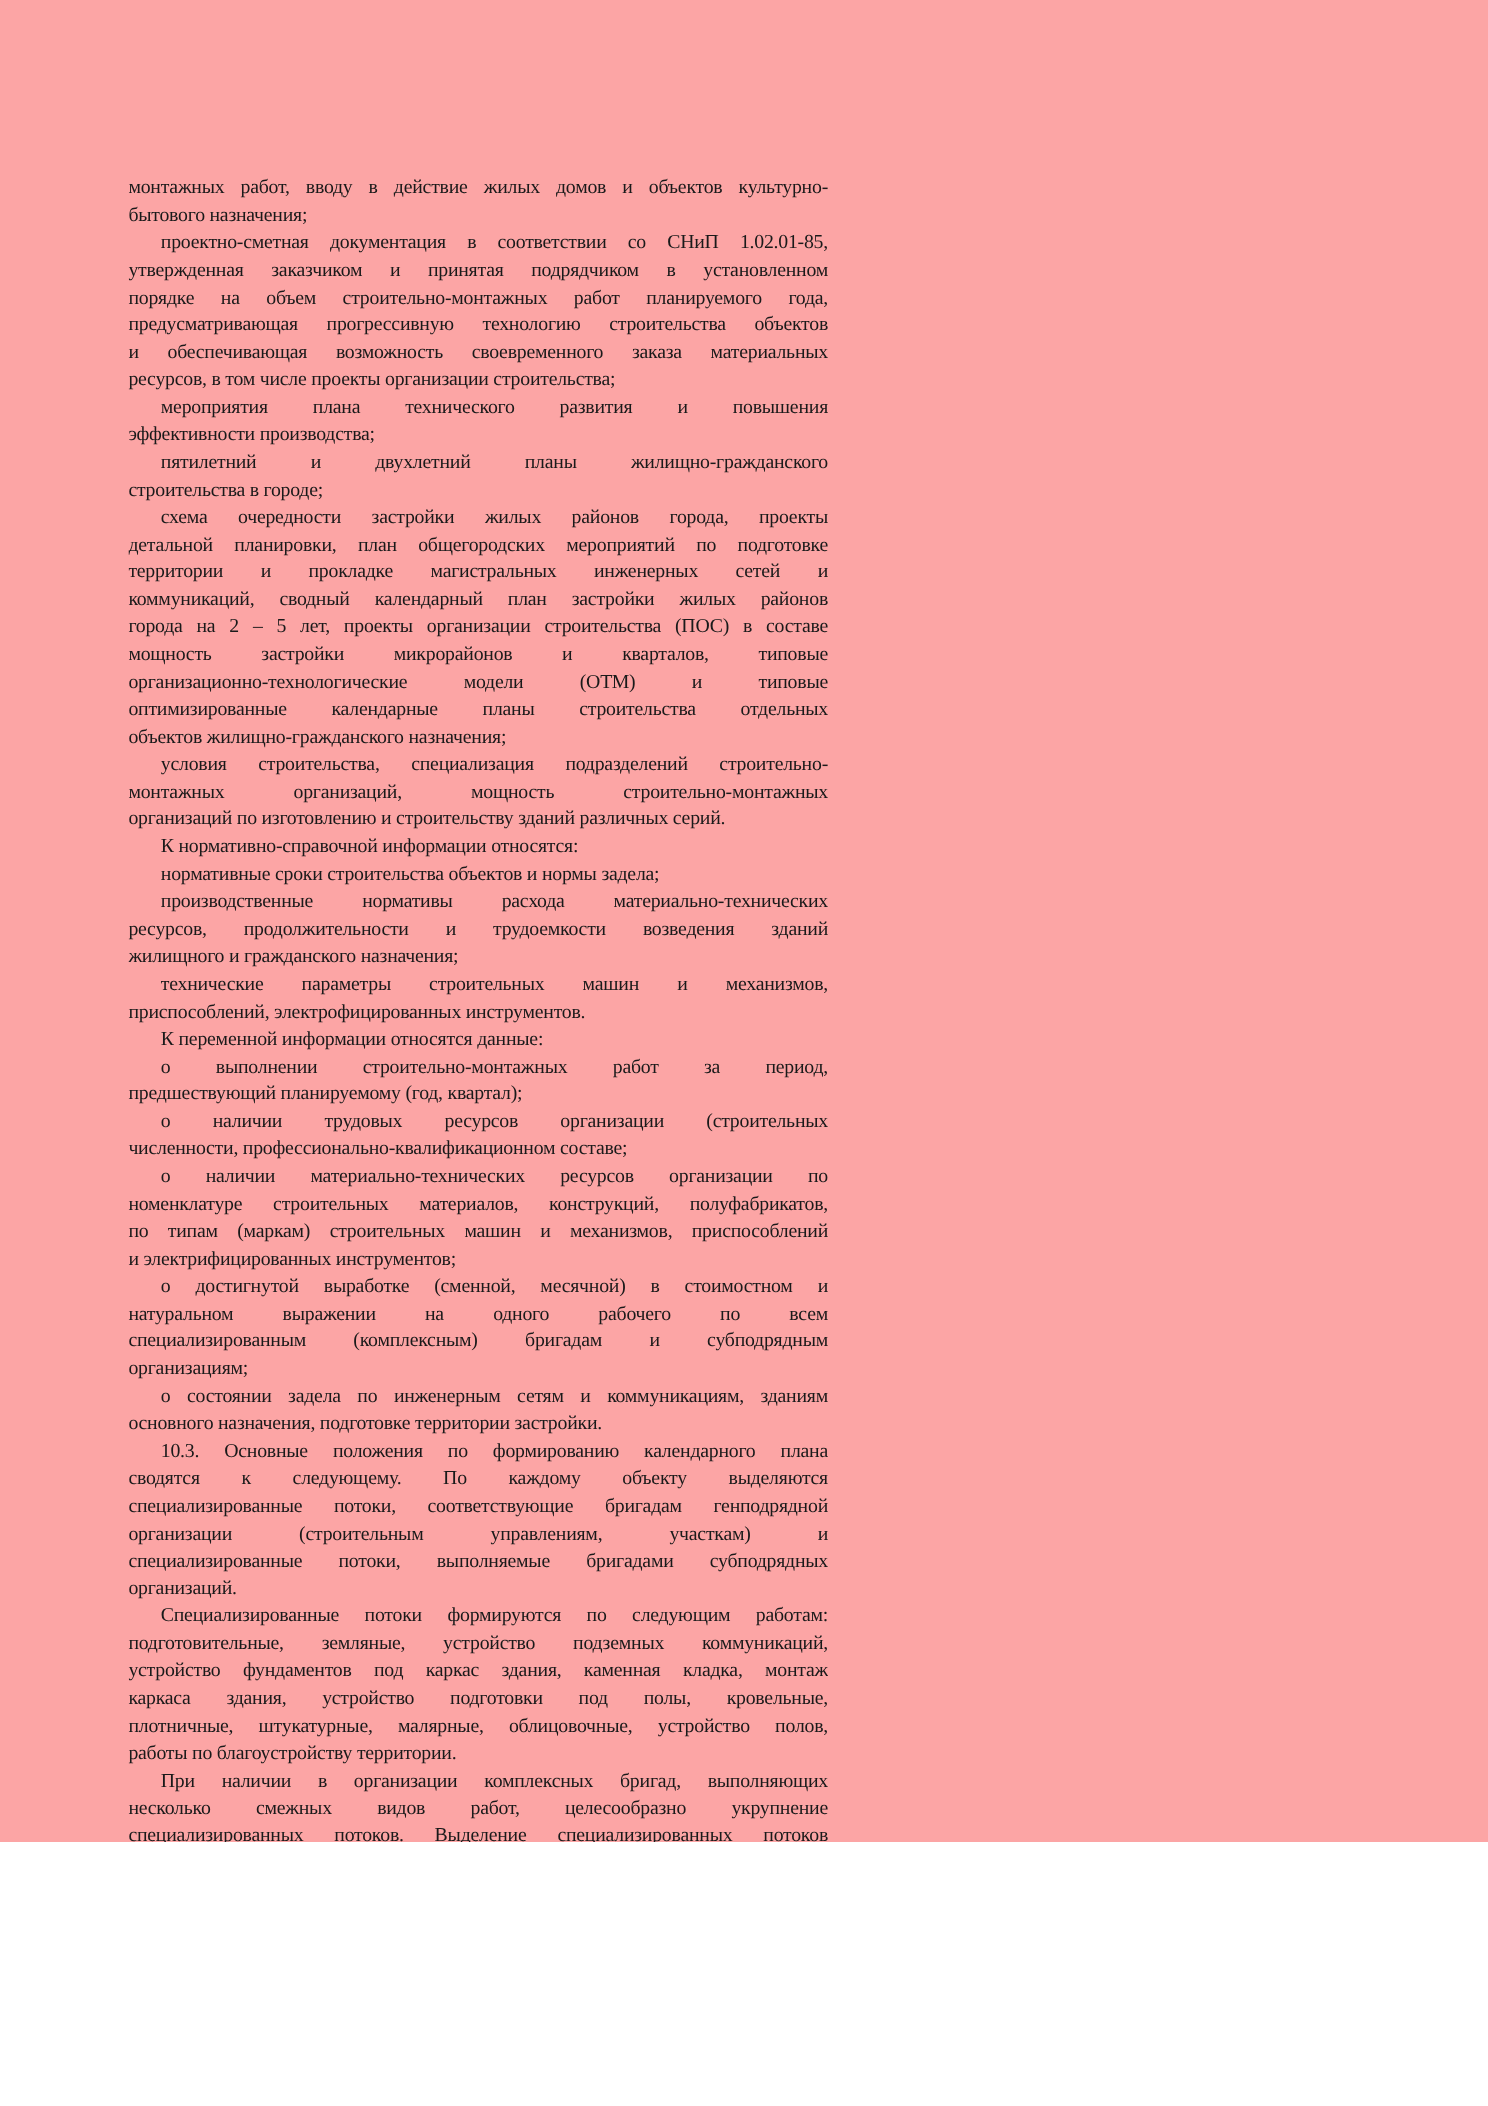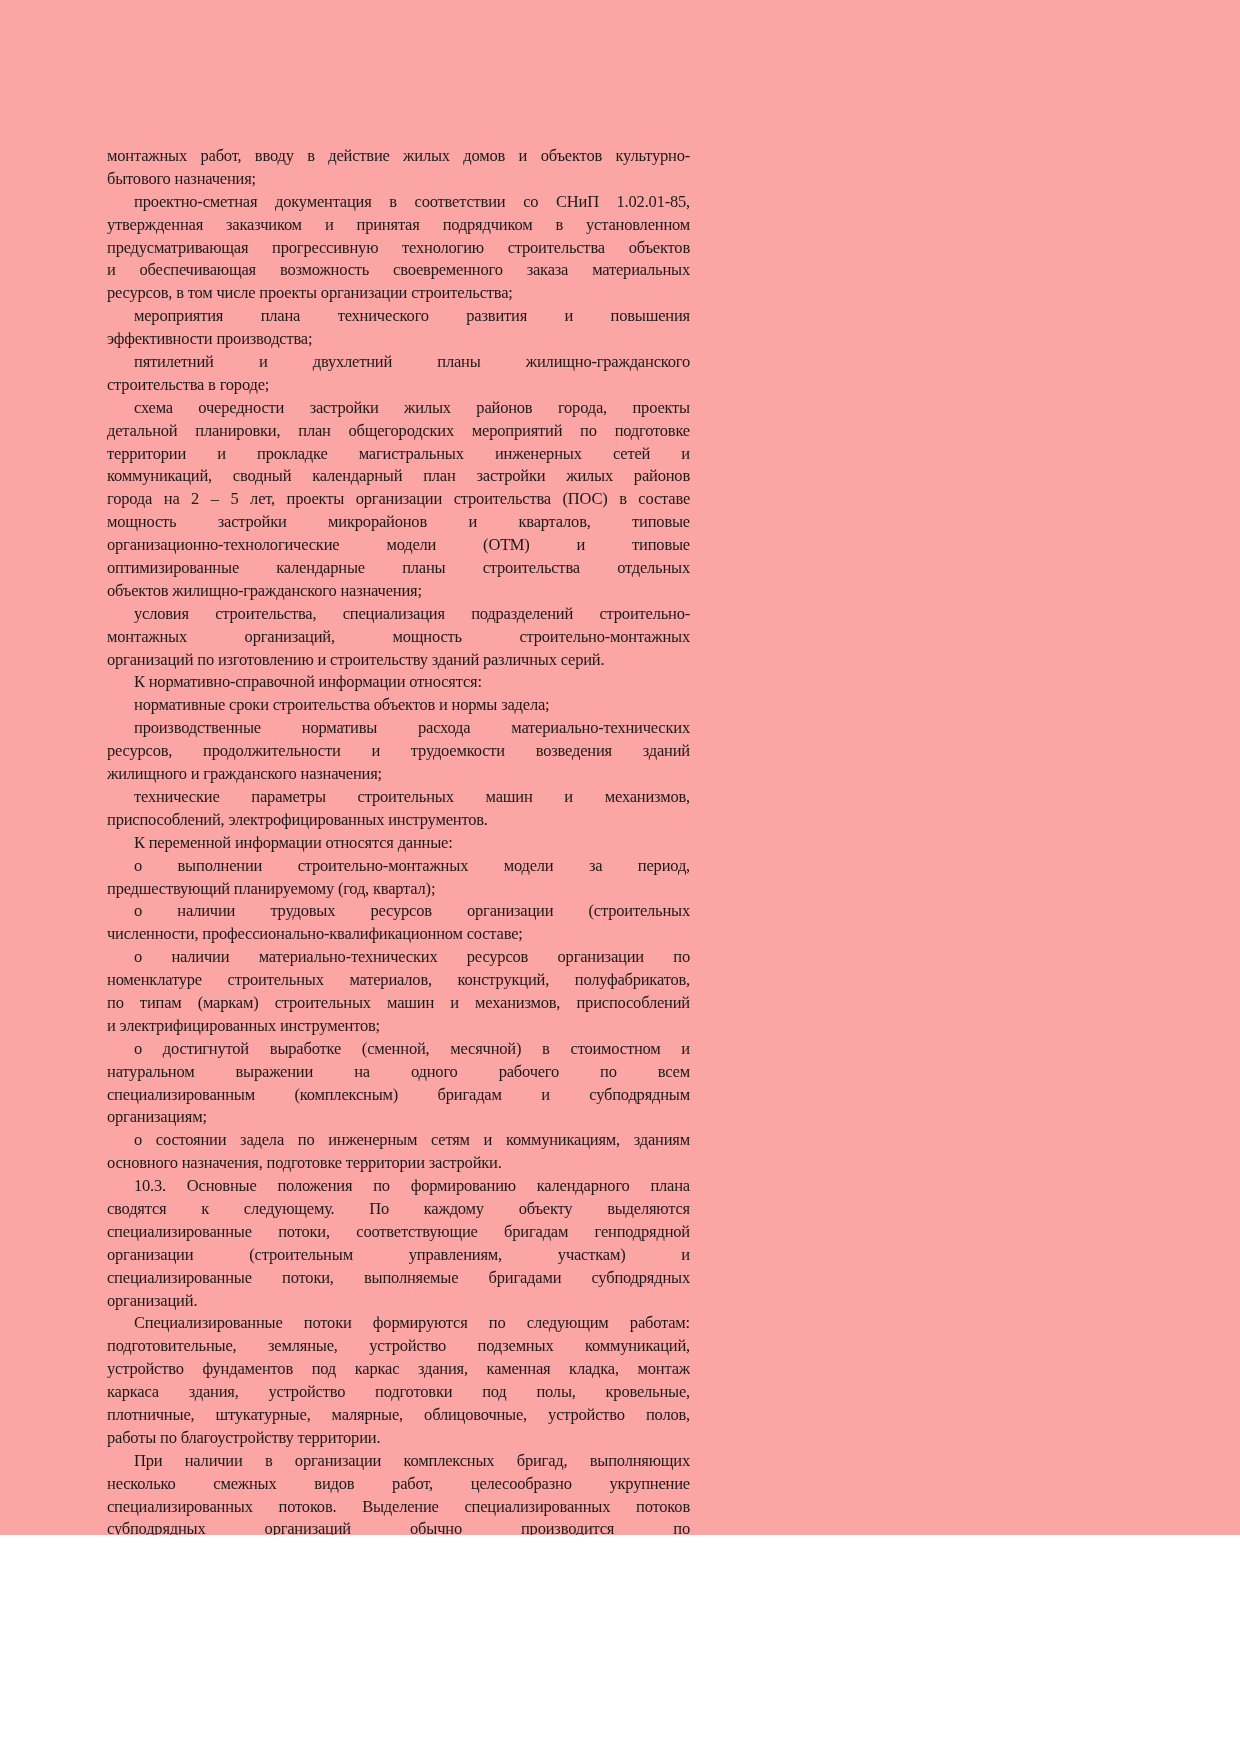--- a/index.html
+++ b/index.html
@@ -49,20 +49,21 @@
 
 <div class="page">
   <div class="text-block" style="color: rgb(26, 26, 26);">
       <div class="paragraph">
         <div class="line">монтажных работ, вводу в действие жилых домов и объектов культурно-</div>
         <div class="line last">бытового назначения;</div>
       </div>
       <div class="paragraph">
         <div class="line indent">проектно-сметная документация в соответствии со СНиП 1.02.01-85,</div>
         <div class="line">утвержденная заказчиком и принятая подрядчиком в установленном</div>
+        <div class="line">порядке на объем строительно-монтажных работ планируемого года,</div>
         <div class="line">предусматривающая прогрессивную технологию строительства объектов</div>
         <div class="line">и обеспечивающая возможность своевременного заказа материальных</div>
         <div class="line last">ресурсов, в том числе проекты организации строительства;</div>
       </div>
       <div class="paragraph">
         <div class="line indent">мероприятия плана технического развития и повышения</div>
         <div class="line last">эффективности производства;</div>
       </div>
       <div class="paragraph">
         <div class="line indent">пятилетний и двухлетний планы жилищно-гражданского</div>
@@ -96,21 +97,21 @@
         <div class="line last">жилищного и гражданского назначения;</div>
       </div>
       <div class="paragraph">
         <div class="line indent">технические параметры строительных машин и механизмов,</div>
         <div class="line last">приспособлений, электрофицированных инструментов.</div>
       </div>
       <div class="paragraph">
         <div class="line last indent">К переменной информации относятся данные:</div>
       </div>
       <div class="paragraph">
-        <div class="line indent">о выполнении строительно-монтажных модели за период,</div>
+        <div class="line indent">о выполнении строительно-монтажных работ за период,</div>
         <div class="line last">предшествующий планируемому (год, квартал);</div>
       </div>
       <div class="paragraph">
         <div class="line indent">о наличии трудовых ресурсов организации (строительных</div>
         <div class="line last">численности, профессионально-квалификационном составе;</div>
       </div>
       <div class="paragraph">
         <div class="line indent">о наличии материально-технических ресурсов организации по</div>
         <div class="line">номенклатуре строительных материалов, конструкций, полуфабрикатов,</div>
         <div class="line">по типам (маркам) строительных машин и механизмов, приспособлений</div>

